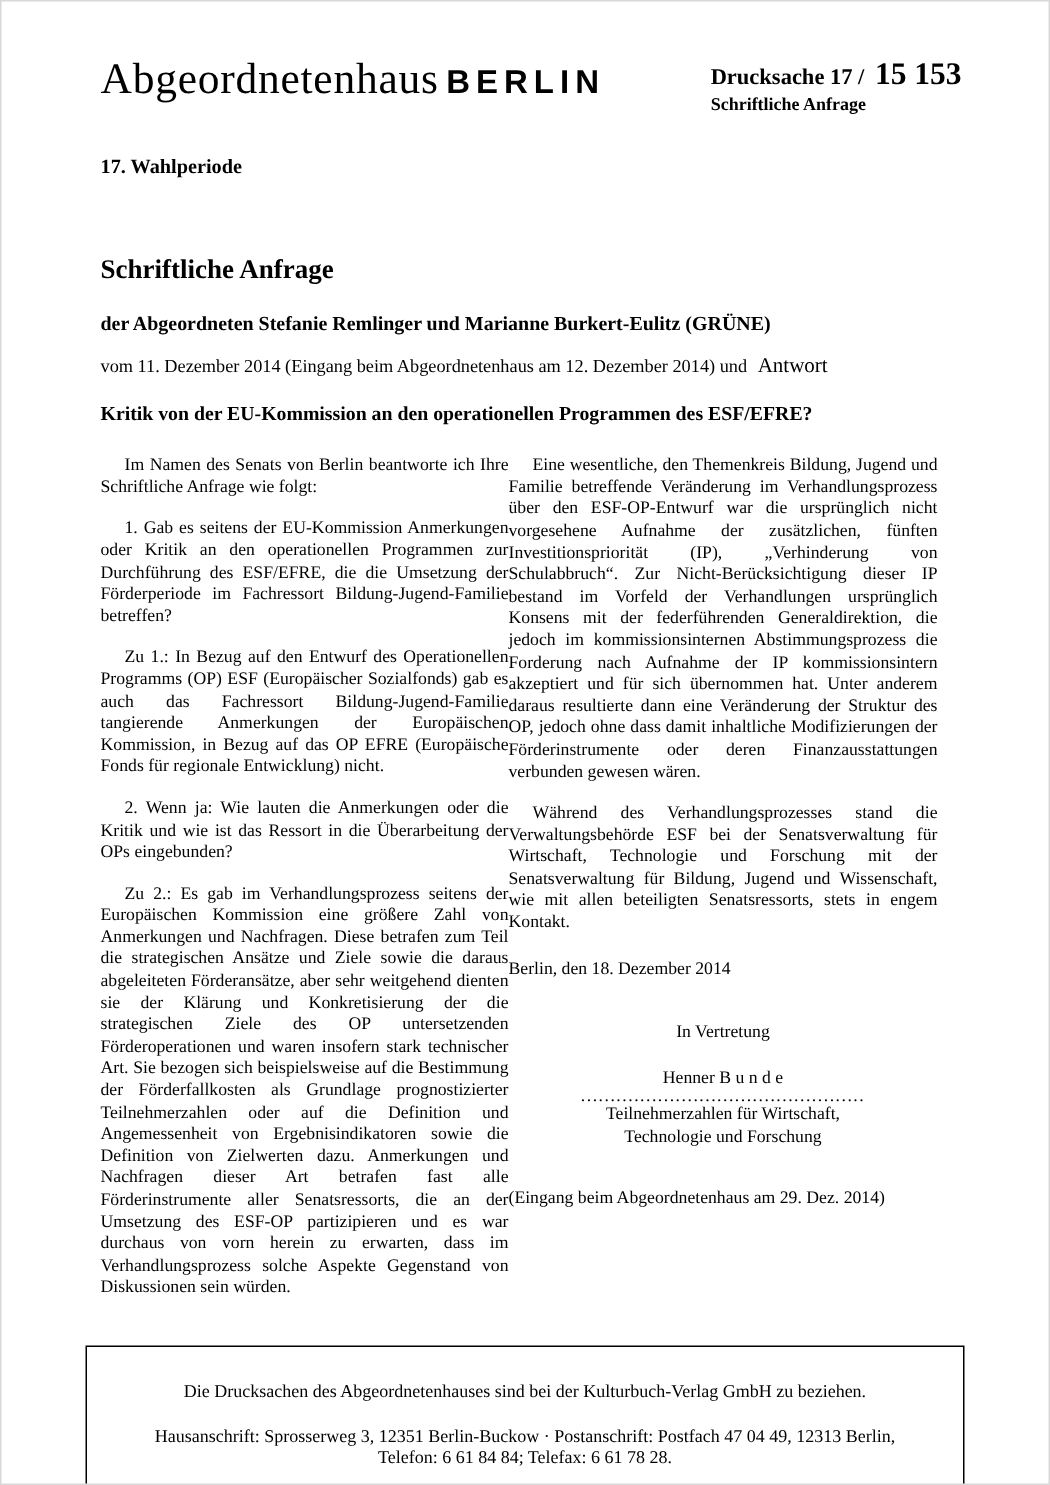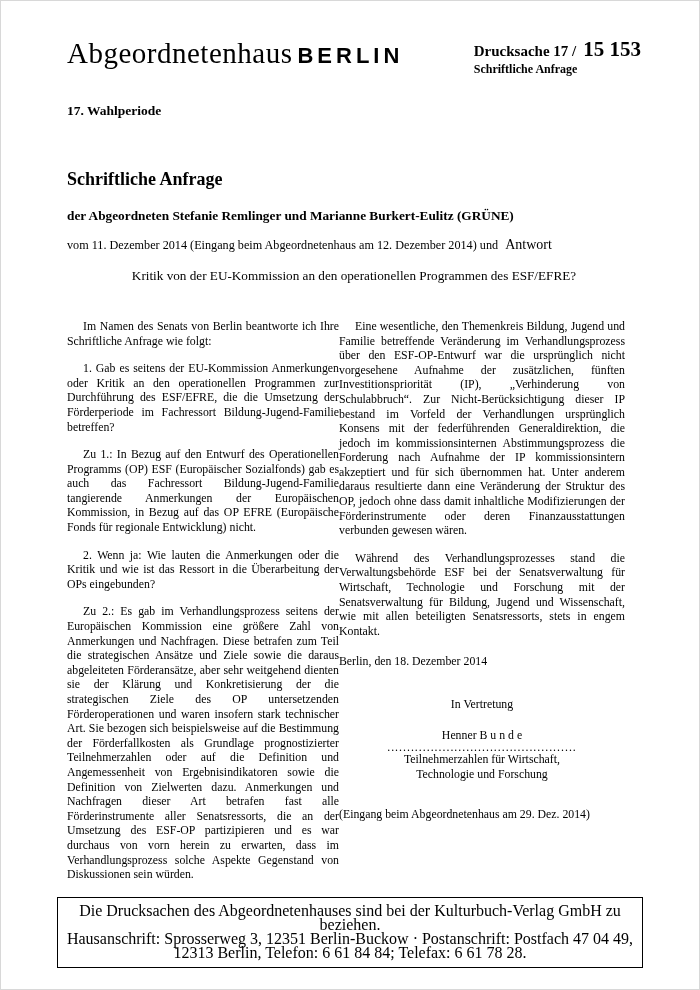--- a/index.html
+++ b/index.html
@@ -27,21 +27,21 @@
   .drucksache-number { font-weight: bold; font-size: 21px; margin-left: 3px; }
   .drucksache-type { font-weight: bold; font-size: 12px; margin-top: 2px; }
   .wahlperiode { font-weight: bold; font-size: 13.5px; margin-top: 26px; }
 
   
   .title-block { margin-top: 50px; }
   .doc-title { font-size: 18px; font-weight: bold; margin: 0 0 18px 0; }
   .authors { font-size: 13.3px; font-weight: bold; margin: 0 0 13px 0; }
   .date-line { font-size: 12.2px; margin: 0 0 15px 0; }
   .answer-label { font-weight: normal; font-size: 14px; margin-left: 4px; }
-  .subject { font-size: 13.2px; font-weight: normal; margin: 0 0 35px 0; text-align: center; }
+  .subject { font-size: 13.2px; font-weight: bold; margin: 0 0 18px 0; }
 
   
   .columns { display: flex; margin-top: 16px; }
   .col { font-size: 11.8px; line-height: 14.6px; text-align: justify; hyphens: auto; -webkit-hyphens: auto; }
   .col-left { width: 272px; }
   .col-right { width: 286px; }
   .col p { margin: 0 0 13px 0; text-indent: 16px; }
   .col p.no-indent { text-indent: 0; }
   .closing-date { margin-top: 16px !important; }
   .signature { margin-top: 28px; text-align: center; }
@@ -53,21 +53,21 @@
   
   .footer-box {
     position: absolute;
     left: 56px;
     right: 56px;
     top: 896px;
     border: 1px solid #000;
     padding: 6px 8px 7px 8px;
     text-align: center;
   }
-  .footer-box p { margin: 0; font-size: 16px; line-height: 14px; }
+  .footer-box p { margin: 16px; font-size: 12px; line-height: 14px; }
 </style>
 </head>
 <body>
 
 <div class="page">
   <div class="content">
 
     <div class="header">
       <div class="logo">
         <span class="logo-name">Abgeordnetenhaus</span><span class="logo-city">BERLIN</span>

